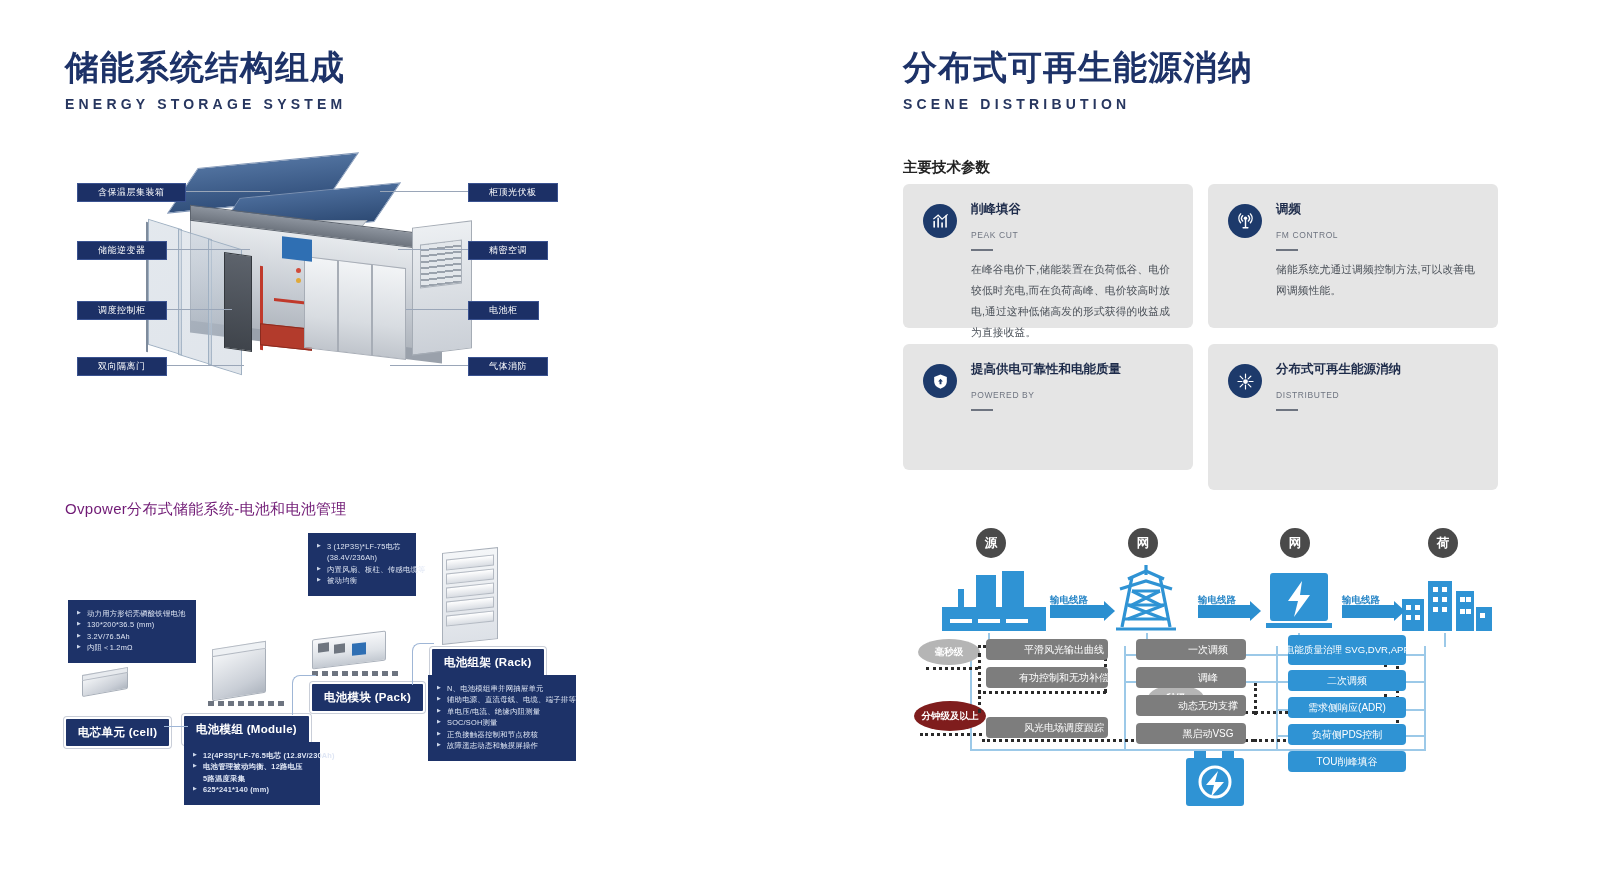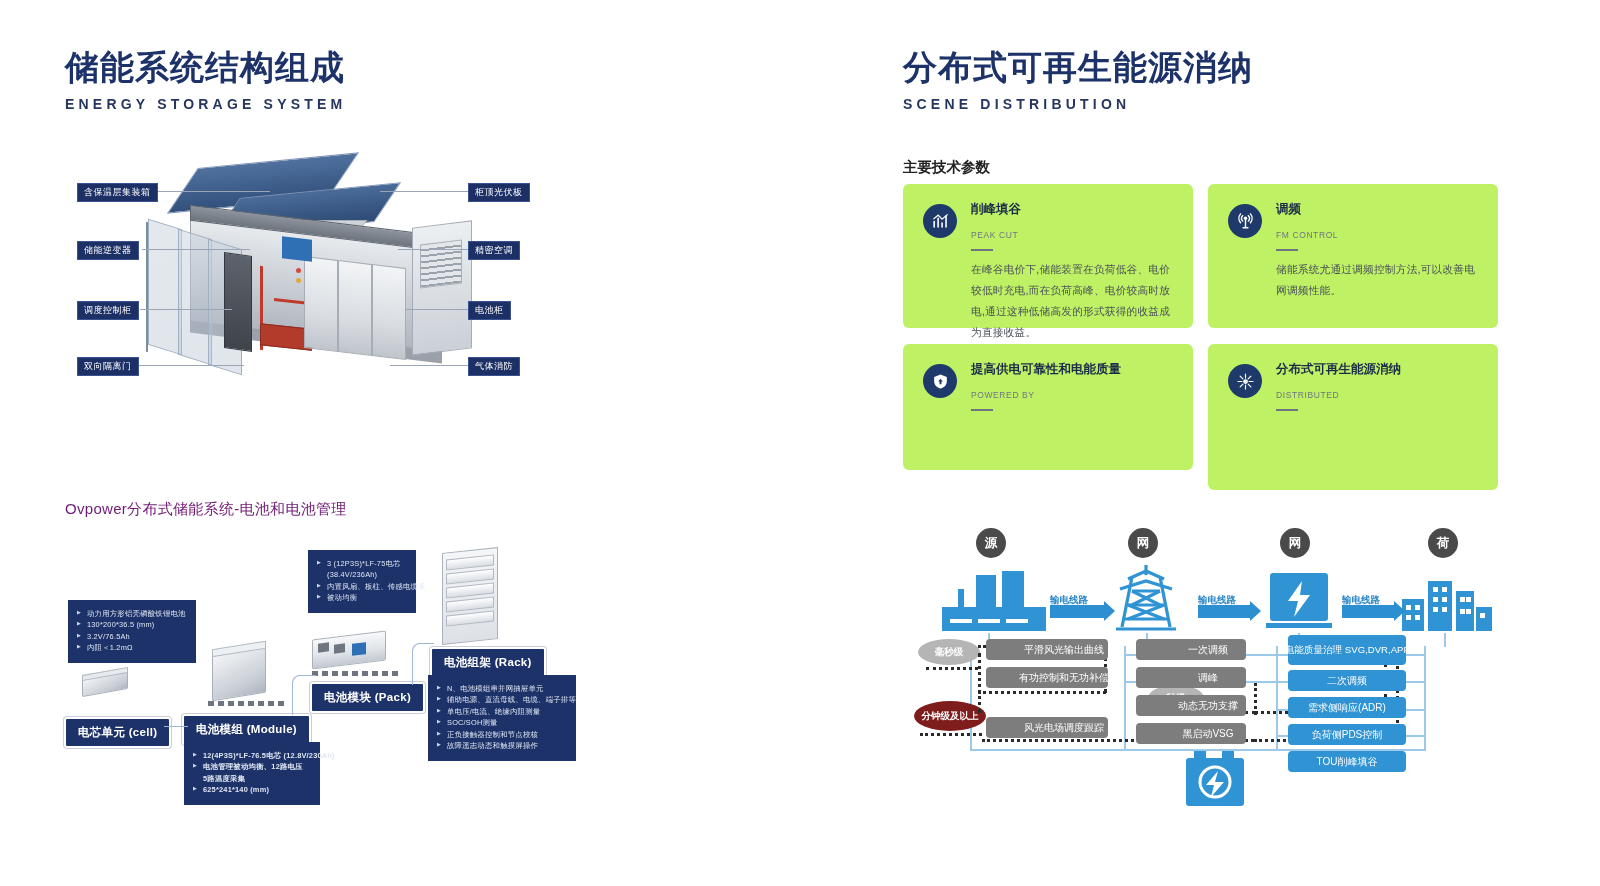--- a/index.html
+++ b/index.html
@@ -49,21 +49,21 @@
     border: 1px solid #a7adb6;
   }
   .louver {
     background-image: repeating-linear-gradient(0deg,#9aa2ac 0 2px, #e3e7eb 2px 6px);
   }
   .redpipe { background:#c0392b; }
 
   
   .clabel {
     position: absolute; background: #1c3066; color: #fff;
-    font-size: 9px; line-height: 1; padding: 4px 6px; white-space: nowrap;
+    font-size: 9px; line-height: 1; padding: 4px 20px; white-space: nowrap;
     border: 1px solid #2c4versa;
     border: 1px solid #3a5290;
     letter-spacing: .5px;
   }
   .cline { position: absolute; height: 1px; background: #9aa6b8; }
 
   
   #bat-title { position: absolute; left: 65px; top: 500px; font-size: 15px; font-weight: normal; color:#701a75; letter-spacing:.3px; }
 
   .spec {
@@ -91,21 +91,21 @@
   .pack-body { background: linear-gradient(180deg,#f7f8fa,#dfe3e8 60%,#c3c9d1); border:1px solid #aab1bb; border-radius:2px; }
   .rack-body { background: linear-gradient(180deg,#f4f6f8,#dde1e7); border:1px solid #a9b0ba; }
   .rack-slot { background: linear-gradient(180deg,#ffffff,#d9dde3); border:1px solid #b4bac3; }
   .dots-row { position:absolute; display:flex; gap:4px; }
   .dots-row i { display:block; width:6px; height:5px; background:#6d7480; }
 
   
   #param-title { position: absolute; left: 903px; top: 158px; font-size: 14.5px; font-weight: bold; color: #222; }
 
   .card {
-    position: absolute; background: #bef264; border-radius: 6px; padding: 18px 18px 16px 18px;
+    position: absolute; background: #e5e5e5; border-radius: 6px; padding: 18px 18px 16px 18px;
   }
   .card .ico {
     position: absolute; left: 20px; top: 20px; width: 34px; height: 34px; border-radius: 50%;
     background: #1d3a6b; display: flex; align-items: center; justify-content: center;
   }
   .card .ttl { margin-left: 50px; font-size: 12.5px; font-weight: bold; color: #1d2b4a; line-height: 1.25; }
   .card .sub { margin-left: 50px; font-size: 8.5px; color: #6e7480; letter-spacing: .6px; margin-top: 12px; }
   .card .rule { margin-left: 50px; width: 22px; height: 2.5px; background: #6e7480; margin-top: 9px; margin-bottom: 8px; }
   .card .body { margin-left: 50px; font-size: 10.7px; color: #4a5058; line-height: 1.95; letter-spacing: .2px; }
 
@@ -252,21 +252,21 @@
         <i></i>
         <i></i>
         <i></i>
         <i></i>
         <i></i>
         <i></i>
         <i></i>
     </div>
 
     <div class="chip" style="left:250px;top:157px;">电池模块 (Pack)</div>
-    <div class="spec" style="left:248px;top:8px;width:108px;margin-top:17px;">
+    <div class="spec" style="left:248px;top:8px;width:108px;">
       <div class="li">3 (12P3S)*LF-75电芯</div>
       <div class="sub">(38.4V/236Ah)</div>
       <div class="li">内置风扇、板柱、传感电缆等</div>
       <div class="li">被动均衡</div>
     </div>
 
     <div class="prod rack-body" style="left:382px;top:25px;width:56px;height:92px;transform:skewY(-6deg);"></div>
     <div class="prod rack-slot" style="left:386px;top:32px;width:48px;height:11px;transform:skewY(-6deg);"></div>
     <div class="prod rack-slot" style="left:386px;top:46px;width:48px;height:11px;transform:skewY(-6deg);"></div>
     <div class="prod rack-slot" style="left:386px;top:60px;width:48px;height:11px;transform:skewY(-6deg);"></div>

